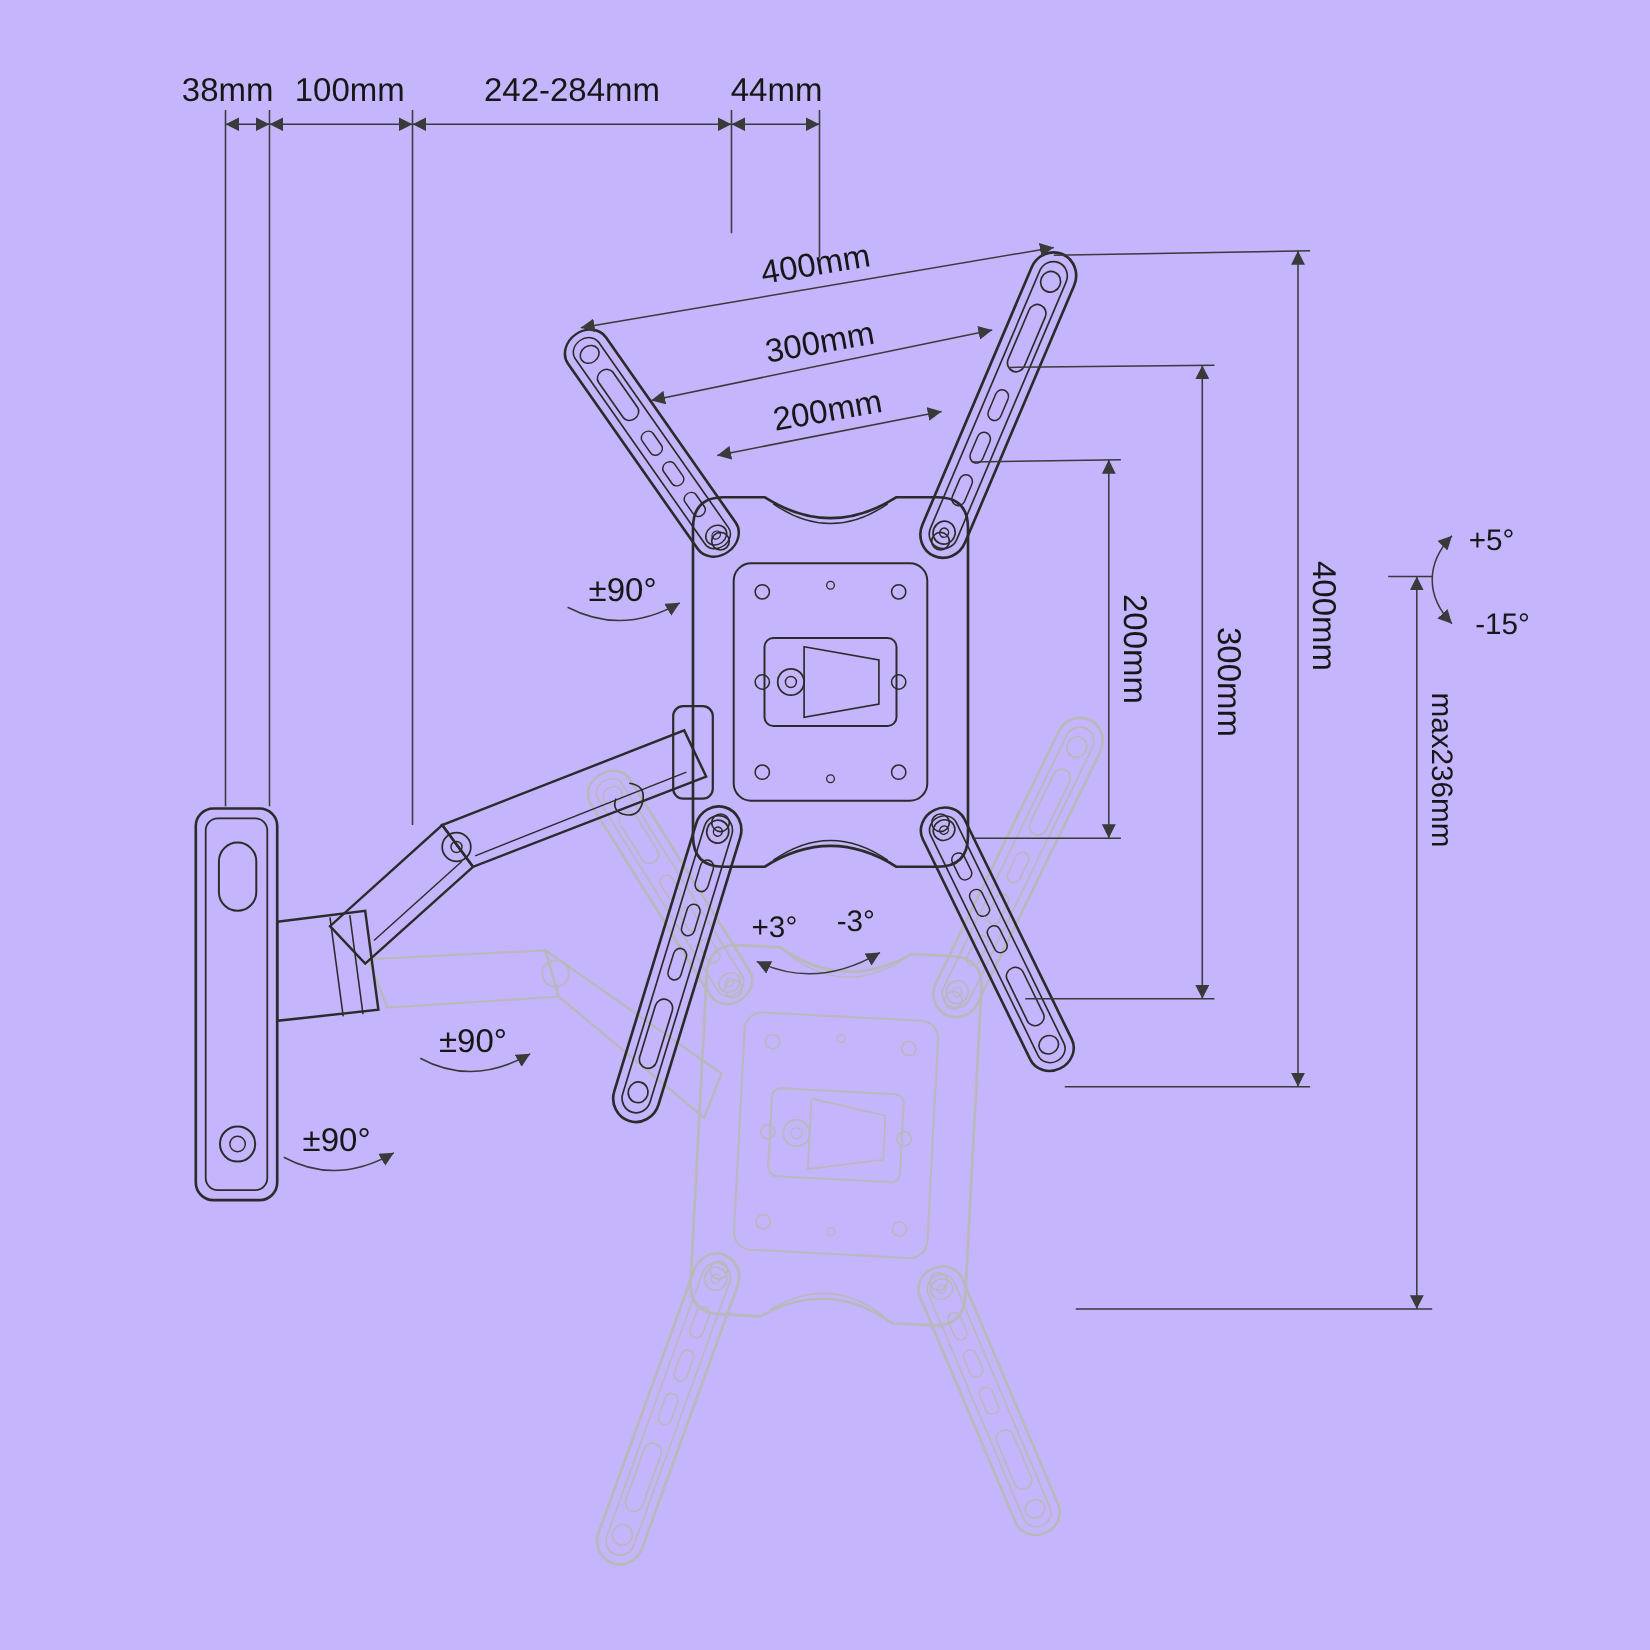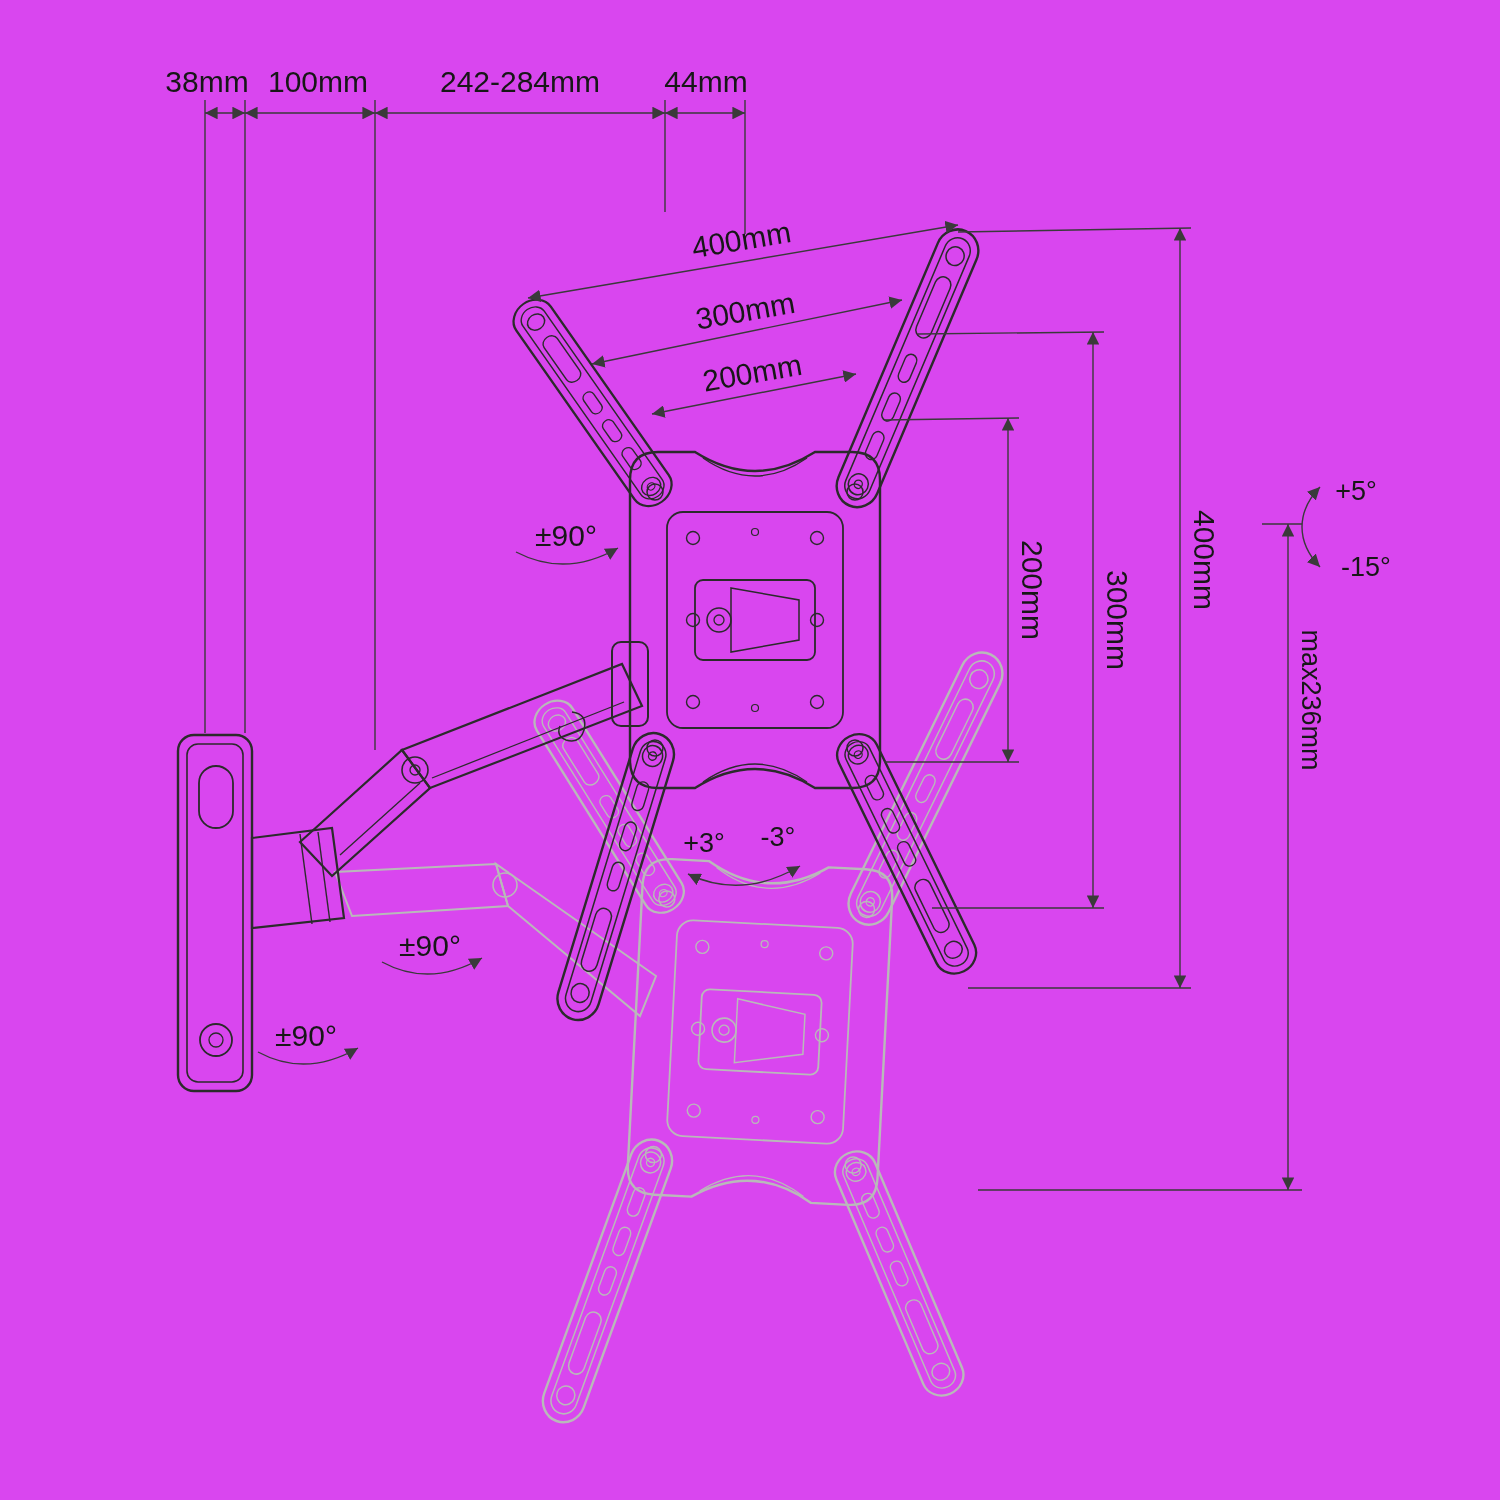--- a/index.html
+++ b/index.html
@@ -1,16 +1,16 @@
 <!DOCTYPE html>
 <html><head>
 <meta charset="utf-8">
 <style>
   html,body{margin:0;padding:0;background:#ffffff;}
-  .stage{width:1500px;height:1500px;background:#d946ef;position:relative;overflow:hidden;}
+  .stage{width:1500px;height:1500px;background:#c4b5fd;position:relative;overflow:hidden;}
   svg{display:block;}
   .solid{stroke:#2b2b2b;fill:none;}
   .ghost{stroke:#b9b9b9;fill:none;}
   .dim line,.dim path{stroke:#3a3a3a;fill:none;stroke-width:1.4;}
   .dim text{fill:#171717;stroke:none;font-family:"Liberation Sans",sans-serif;font-size:30px;}
   .dim text.small{font-size:27px;}
   .arrowhead{fill:#3a3a3a;stroke:none;}
 </style>
 </head>
 <body>

